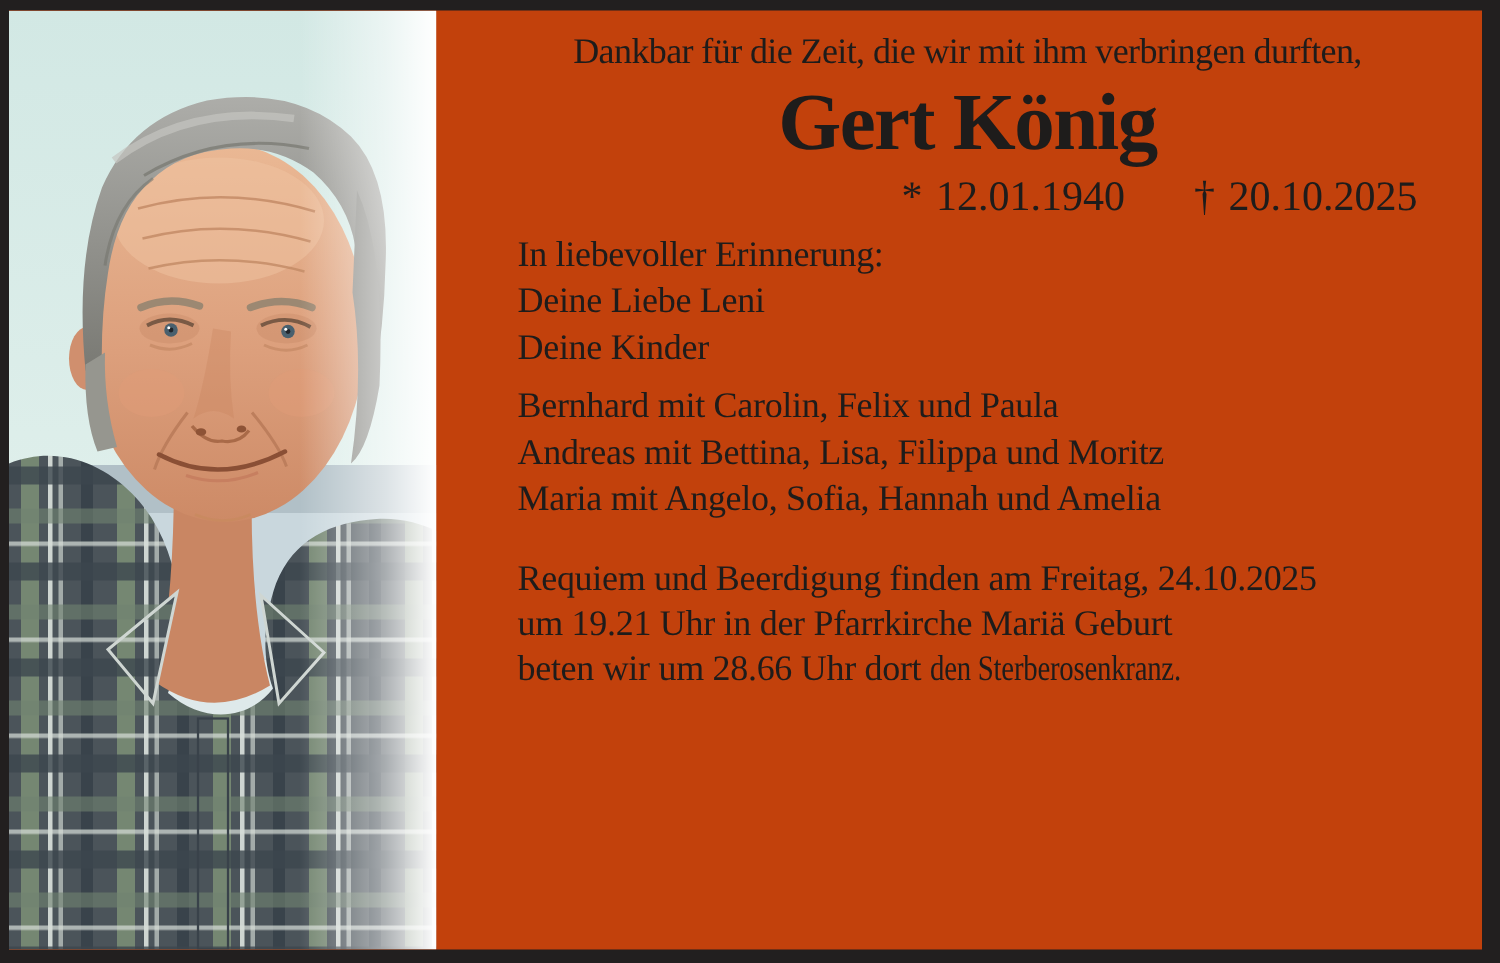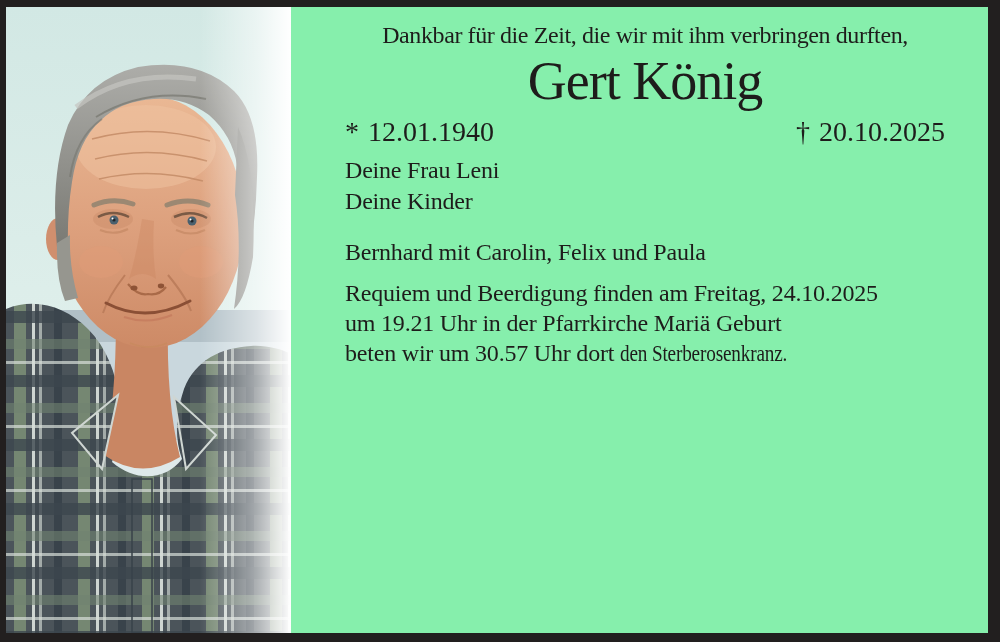--- a/index.html
+++ b/index.html
@@ -8,53 +8,53 @@
     font-family:"Liberation Serif","DejaVu Serif",serif;
     background:#ffffff;
     overflow:hidden;
   }
   .frame{
     position:relative;width:1000px;height:642px;
     background:#221f1f;
   }
   .inner{
     position:absolute;left:6px;top:7px;width:982px;height:626px;
-    background:#86efac;
+    background:#c2410c;
   }
   .photo{
     position:absolute;left:0;top:0;width:285px;height:626px;
     overflow:hidden;
   }
   .photo svg{display:block;}
   .content{
     position:absolute;left:339px;top:0;width:640px;
     padding-top:13px;
     color:#1e1c1b;
   }
   .intro{
     font-size:24px;line-height:31px;letter-spacing:-0.4px;
     text-align:center;width:600px;white-space:nowrap;
   }
   .name{
-    font-size:54px;line-height:56px;font-weight:normal;letter-spacing:-1px;
+    font-size:54px;line-height:56px;font-weight:bold;letter-spacing:-1px;
     text-align:center;width:600px;margin:2px 0 0 0;white-space:nowrap;
   }
   .dates{
     width:600px;margin-top:6px;
-    display:flex;justify-content:space-between;gap:46px;
+    display:flex;justify-content:flex-end;gap:46px;
     font-size:28px;line-height:34px;white-space:nowrap;
   }
   .dates .sym{padding-right:9px;}
   .para{margin-top:16px;}
   .para .line, .fam .line{
     font-size:24px;line-height:31px;letter-spacing:-0.2px;white-space:nowrap;
   }
   .fam{margin-top:6px;}
-  .fam .gap-before{margin-top:20px;}
-  .funeral{margin-top:10px;}
+  .fam .gap-before{margin-top:8px;}
+  .funeral{margin-top:22px;}
   .funeral .line{
     font-size:24px;line-height:30px;letter-spacing:-0.2px;white-space:nowrap;
   }
   .b{font-weight:normal;}
   .n{display:inline-block;transform:scaleX(0.8);transform-origin:0 60%;}
 </style>
 </head>
 <body>
 
 <div class="frame">
@@ -182,26 +182,29 @@
 
       <div class="name">Gert König</div>
 
       <div class="dates">
         <span><span class="sym">*</span><span>12.01.1940</span></span>
         <span><span class="sym">†</span><span>20.10.2025</span></span>
       </div>
 
 
       <div class="fam">
-        <div class="line"><span>Deine Frau </span><span class="b">Leni</span></div>
+        <div class="line">In liebevoller Erinnerung:</div>
+        <div class="line"><span>Deine Liebe </span><span class="b">Leni</span></div>
         <div class="line">Deine Kinder</div>
         <div class="line gap-before"><span class="b">Bernhard</span><span> mit </span><span class="b">Carolin</span><span>, </span><span class="b">Felix</span><span> und </span><span class="b">Paula</span></div>
+        <div class="line"><span class="b">Andreas</span><span> mit </span><span class="b">Bettina</span><span>, </span><span class="b">Lisa</span><span>, </span><span class="b">Filippa</span><span> und </span><span class="b">Moritz</span></div>
+        <div class="line"><span class="b">Maria</span><span> mit </span><span class="b">Angelo</span><span>, </span><span class="b">Sofia</span><span>, </span><span class="b">Hannah</span><span> und </span><span class="b">Amelia</span></div>
       </div>
 
       <div class="funeral">
         <div class="line"><span>Requiem und Beerdigung finden am Freitag, 24.10.2025</span></div>
         <div class="line"><span>um 19.21 Uhr in der Pfarrkirche Mariä Geburt</span></div>
-        <div class="line"><span>beten wir um 30.57 Uhr dort </span><span class="n">den Sterberosenkranz.</span></div>
+        <div class="line"><span>beten wir um 28.66 Uhr dort </span><span class="n">den Sterberosenkranz.</span></div>
       </div>
     </div>
 
   </div>
 </div>
 
 </body></html>

